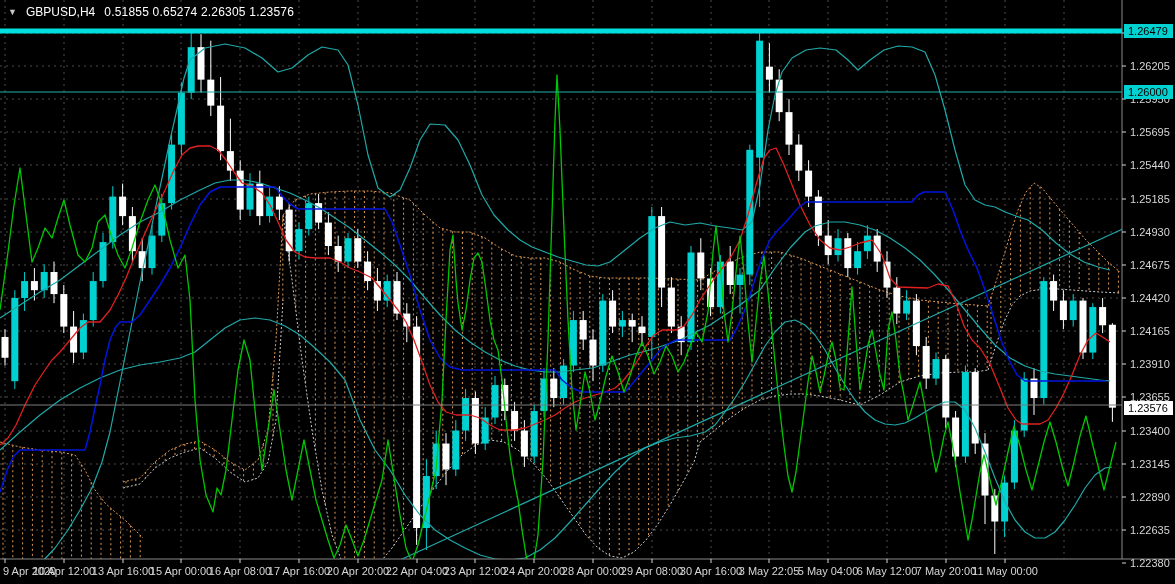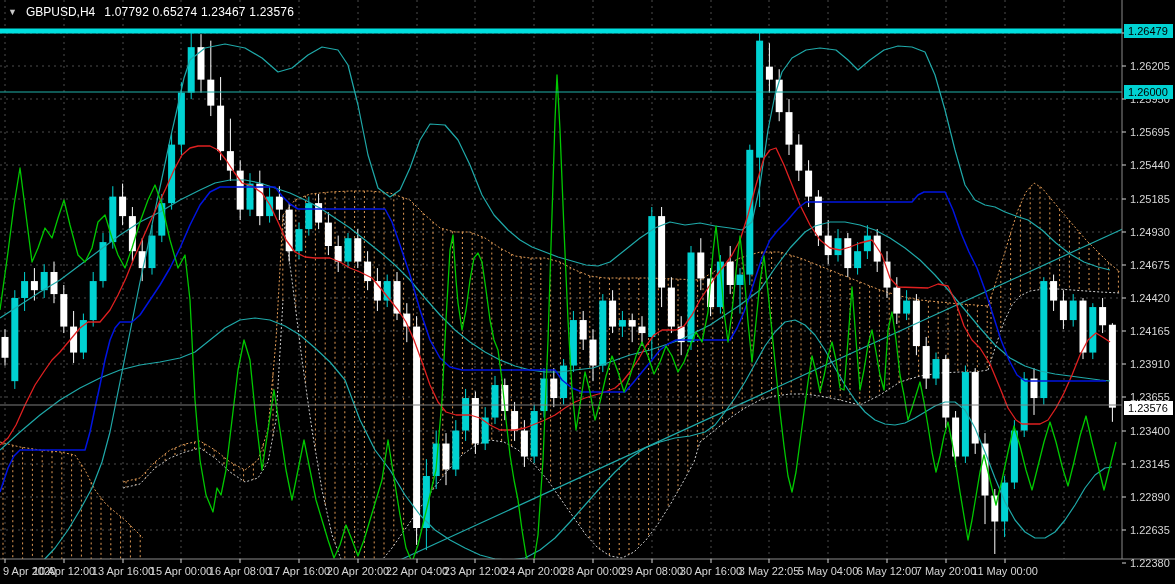--- a/index.html
+++ b/index.html
@@ -11,21 +11,21 @@
   #titlebar .ohlc{letter-spacing:.2px;}
   svg text{font-family:"Liberation Sans",sans-serif;}
 </style>
 </head>
 <body>
 
 <div id="app">
   <div id="titlebar">
     <span class="tri">▼</span>
     <span>GBPUSD,H4</span>
-    <span class="ohlc"><span>1.07792</span> <span>0.65274</span> <span>1.23467</span> <span>1.23576</span></span>
+    <span class="ohlc"><span>0.51855</span> <span>0.65274</span> <span>2.26305</span> <span>1.23576</span></span>
   </div>
   <svg id="plot" width="1175" height="584" viewBox="0 0 1175 584" xmlns="http://www.w3.org/2000/svg">
       <g>
         <line x1="0" y1="33" x2="1122" y2="33" stroke="#4d4d4d" stroke-width="1" stroke-dasharray="2,4"></line>
         <line x1="0" y1="66" x2="1122" y2="66" stroke="#4d4d4d" stroke-width="1" stroke-dasharray="2,4"></line>
         <line x1="0" y1="99" x2="1122" y2="99" stroke="#4d4d4d" stroke-width="1" stroke-dasharray="2,4"></line>
         <line x1="0" y1="132" x2="1122" y2="132" stroke="#4d4d4d" stroke-width="1" stroke-dasharray="2,4"></line>
         <line x1="0" y1="165" x2="1122" y2="165" stroke="#4d4d4d" stroke-width="1" stroke-dasharray="2,4"></line>
         <line x1="0" y1="199" x2="1122" y2="199" stroke="#4d4d4d" stroke-width="1" stroke-dasharray="2,4"></line>
         <line x1="0" y1="232" x2="1122" y2="232" stroke="#4d4d4d" stroke-width="1" stroke-dasharray="2,4"></line>

